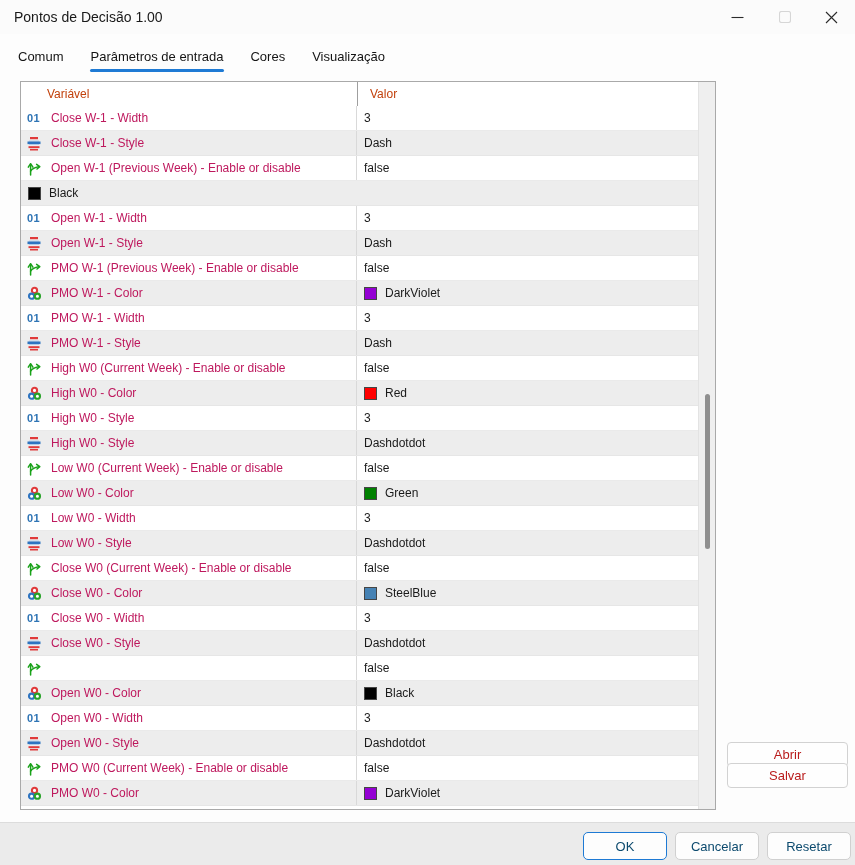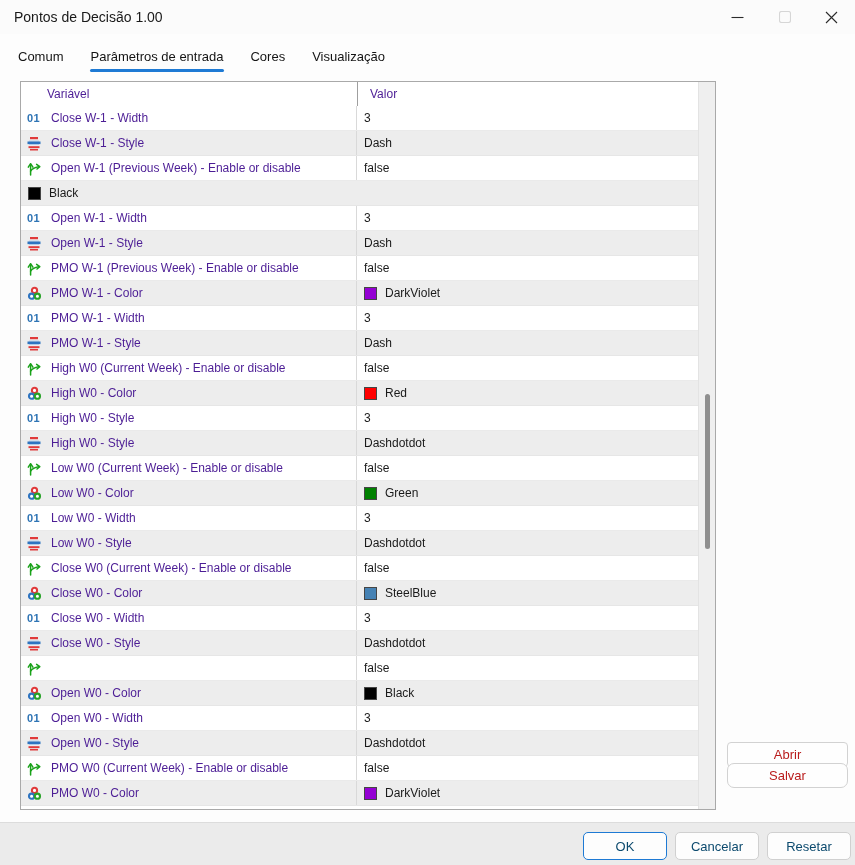--- a/index.html
+++ b/index.html
@@ -19,45 +19,45 @@
     gap:25px;padding-left:17px;align-items:center;background:#fdfdfd;}
   .tab{font-size:13px;color:#141414;height:100%;display:flex;align-items:center;
     position:relative;padding:0 1px;white-space:nowrap;}
   .tab.active::after{content:"";position:absolute;left:0;right:0;bottom:2px;height:3px;
     background:var(--accent);border-radius:2px;}
 
   
   .ptable{position:absolute;left:20px;top:81px;width:696px;height:729px;
     border:1px solid #a9a9a9;background:#fff;}
   .thead{position:absolute;top:0;left:0;right:17px;height:24px;display:flex;
-    font-size:12px;color:#4c1d95;background:#fff;}
+    font-size:12px;color:#c2410c;background:#fff;}
   .th-var{width:336px;padding-left:26px;display:flex;align-items:center;}
   .th-val{flex:1;padding-left:12px;display:flex;align-items:center;border-left:1px solid #9f9f9f;}
   .tbody{position:absolute;top:24px;left:0;right:17px;bottom:0;overflow:hidden;}
   .trow{height:25px;display:flex;background:#fff;border-bottom:1px solid #eaeaea;}
   .trow.alt{background:#ededed;border-bottom-color:#e6e6e6;}
   .cell-var{width:336px;display:flex;align-items:center;padding-left:6px;gap:7px;
     border-right:1px solid #d9d9d9;overflow:hidden;}
   .icon{width:17px;height:17px;display:flex;align-items:center;justify-content:flex-start;flex:none;}
   .ic-width{color:#2e74b5;font-size:11px;font-weight:600;letter-spacing:.3px;}
-  .vlabel{font-size:12px;color:#4c1d95;white-space:nowrap;}
+  .vlabel{font-size:12px;color:#be185d;white-space:nowrap;}
   .cell-val{flex:1;display:flex;align-items:center;padding-left:7px;gap:8px;
     font-size:12px;color:#1a1a1a;white-space:nowrap;overflow:hidden;}
   .swatch{width:13px;height:13px;border:1px solid #454545;flex:none;}
 
   
   .vscroll{position:absolute;top:0;right:0;bottom:0;width:17px;background:#efefef;
     border-left:1px solid #e3e3e3;}
   .vthumb{position:absolute;left:6px;width:5px;top:312px;height:155px;background:#8f8f8f;border-radius:3px;}
 
   
   button{font-family:"Liberation Sans",sans-serif;cursor:default;}
   .side-btn{position:absolute;left:727px;width:121px;height:25px;background:#fefefe;
     border:1px solid #d2d2d2;border-radius:4px;font-size:13px;color:#b91c1c;}
-  #btn-abrir{top:742px;} #btn-salvar{top:763px;border-radius:7px;}
+  #btn-abrir{top:742px;} #btn-salvar{top:763px;}
 
   .footer{position:absolute;left:0;right:0;bottom:0;height:43px;background:#ebebeb;
     border-top:1px solid #dcdcdc;}
   .fbtn{position:absolute;top:9px;height:28px;background:#fdfdfd;border:1px solid #d0d0d0;
     border-radius:5px;font-size:13px;color:#0c4a6e;}
   #btn-ok{left:583px;width:84px;border-color:var(--accent);}
   #btn-cancel{left:675px;width:84px;}
   #btn-reset{left:767px;width:84px;}
 </style>
 </head>

